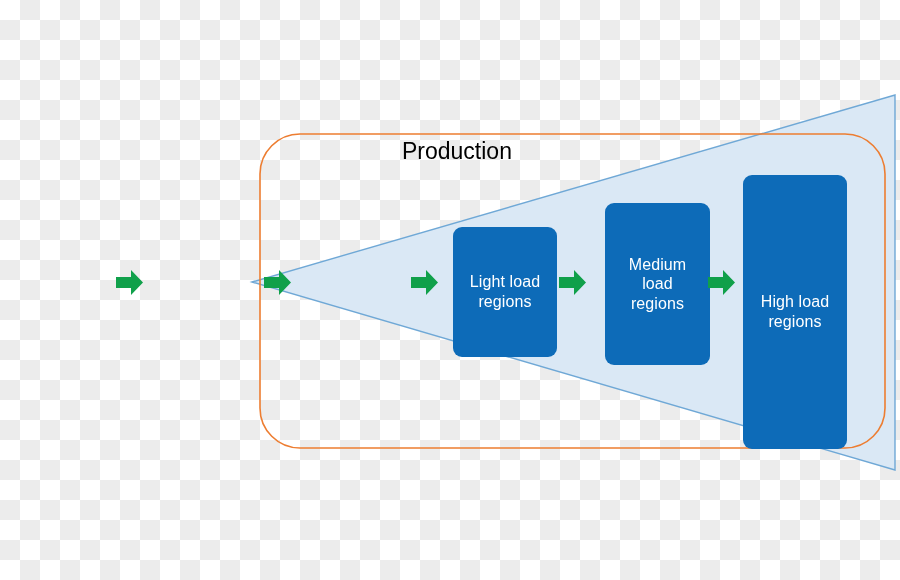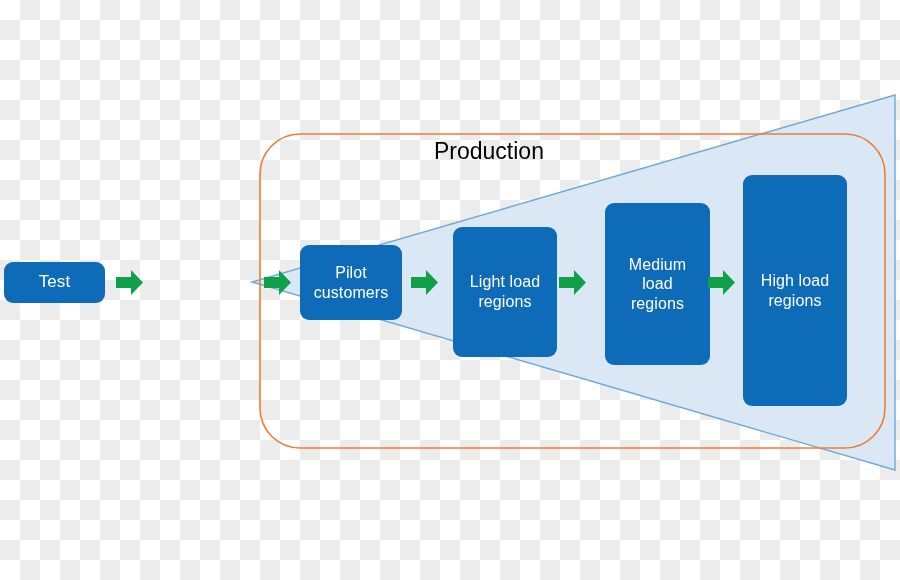--- a/index.html
+++ b/index.html
@@ -46,59 +46,51 @@
     white-space: pre-line;
     padding: 0 4px;
   }
   .arrow {
     position: absolute;
   }
   .group-title {
     position: absolute;
     color: #000000;
     white-space: nowrap;
-    margin-left: 32px;
   }
 </style>
 </head>
 <body>
 
 <div id="canvas">
 
   <svg id="vector-layer" viewBox="0 0 900 580">
 
     <polygon id="wedge-shape" points="252,282 895,95 895,470" fill="#dae8f5" stroke="#6fa8d6" stroke-width="1.4"></polygon>
 
     <rect id="group-rect" x="260" y="134" width="625" height="314" rx="40" ry="40" fill="none" stroke="#ed7d31" stroke-width="1.6"></rect>
   </svg>
 
   <div class="group-title" style="left:402px; top:138px; font-size:23px;">Production</div>
 
-  <div class="node" style="left:4px; top:262px; width:101px; height:41px; font-size:17px;">
-    <span class="node-label">Test</span>
-  </div>
 
 
-  <div class="node" style="left:300px; top:245px; width:102px; height:75px; font-size:16px;">
-    <span class="node-label">Pilot
-customers</span>
-  </div>
 
   <div class="node" style="left:447px; top:227px; width:104px; height:130px; font-size:16px;margin-left:6px;">
     <span class="node-label">Light load
 regions</span>
   </div>
 
   <div class="node" style="left:595px; top:203px; width:105px; height:162px; font-size:16px;margin-left:10px;">
     <span class="node-label">Medium
 load
 regions</span>
   </div>
 
-  <div class="node" style="left:743px; top:175px; width:104px; height:231px; font-size:16px;align-items:center;">
+  <div class="node" style="left:743px; top:175px; width:104px; height:274px; font-size:16px;align-items:center;">
     <span class="node-label">High load
 regions</span>
   </div>
 
   <svg class="arrow" style="left:116px; top:269px;" width="28" height="27" viewBox="0 0 28 27">
     <polygon points="0,8 15,8 15,1 27,13.5 15,26 15,19 0,19" fill="#10a04a"></polygon>
   </svg>
 
   <svg class="arrow" style="left:264px; top:269px;" width="28" height="27" viewBox="0 0 28 27">
     <polygon points="0,8 15,8 15,1 27,13.5 15,26 15,19 0,19" fill="#10a04a"></polygon>

